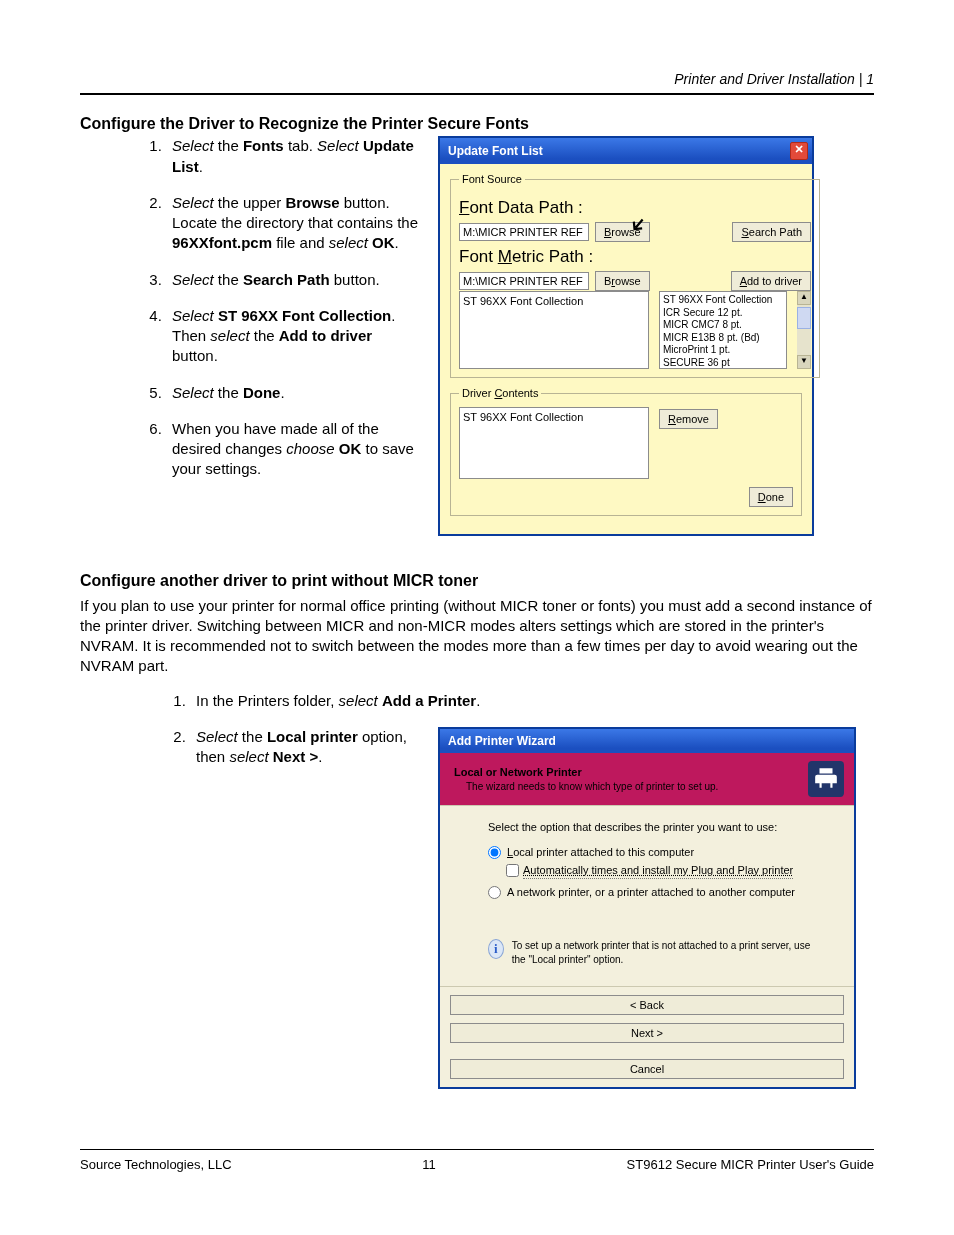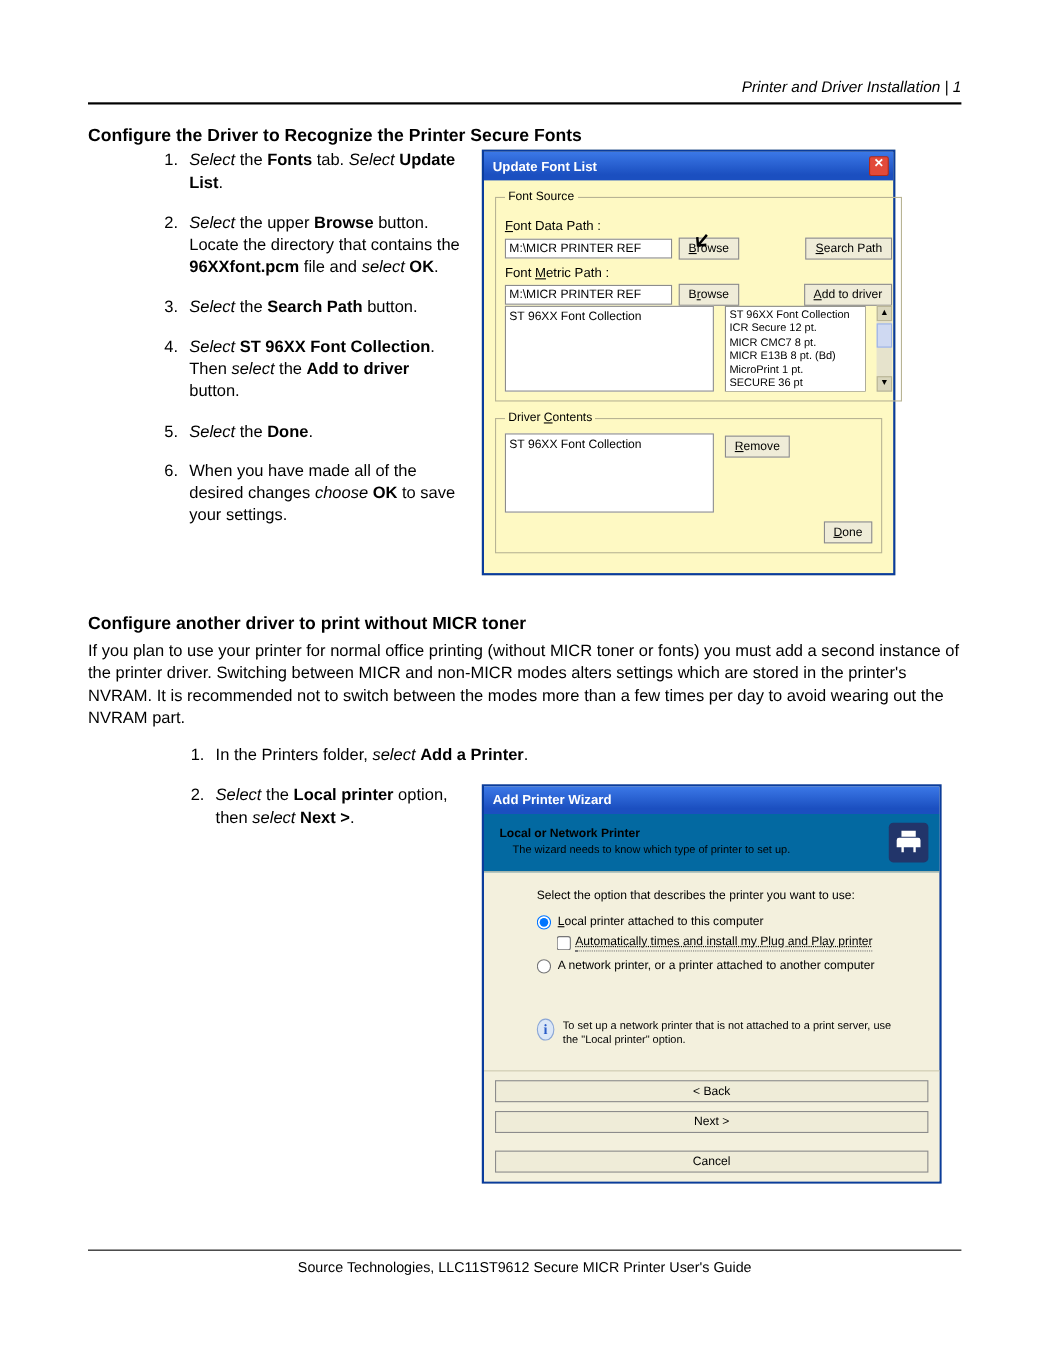--- a/index.html
+++ b/index.html
@@ -86,28 +86,28 @@
     padding: 6px 8px 8px 8px;
     margin-bottom: 8px;
   }
   fieldset.groupbox legend { font-size: 11px; padding: 0 3px; }
   .row {
     display: flex;
     align-items: center;
     gap: 6px;
     margin-top: 2px;
   }
-  .label-sm { font-size: 12px; margin-top:4px;}
+  .label-sm { font-size: 17px; margin-top:4px;}
   .txtfield {
     border: 1px solid #8c8c8c;
     background: #fff;
     font-size: 11px;
     padding: 1px 3px;
     height: 18px;
-    width: 152px;
+    width: 130px;
   }
   .winbtn {
     border: 1px solid #8c8c8c;
     background: #efecd8;
     font-size: 11px;
     padding: 1px 8px;
     height: 20px;
     cursor: pointer;
     white-space: nowrap;
   }
@@ -134,21 +134,21 @@
 
   
   .wiz-dialog {
     border: 2px solid #0a3c9c;
     background: #f3f0dd;
     font-family: Tahoma, Arial, sans-serif;
     font-size: 11px;
     width: 418px;
   }
   .wiz-head {
-    background: #0369a1;
+    background: #be185d;
     padding: 8px 10px 8px 14px;
     display:flex; align-items:center; gap:10px;
     border-bottom:1px solid #ccc9b0;
   }
   .wiz-head-txt { flex:1; }
   .wiz-head-title { font-weight:bold; font-size:11px; }
   .wiz-head-sub { font-size:10px; margin-left:12px; }
   .wiz-icon {
     width:36px;height:36px;background:#22356a;border-radius:4px;
     display:flex;align-items:center;justify-content:center;color:#fff;font-size:20px;
@@ -170,21 +170,21 @@
     padding:8px 10px; display:flex; gap:8px; justify-content:flex-end;
     background:#f3f0dd;
     flex-direction:column;
   }
 
   .footer {
     margin-top: 60px;
     border-top: 1px solid #000;
     padding-top: 6px;
     font-size: 13px;
-    display:flex; justify-content:center;
+    display:flex; justify-content:space-between;
   }
   .under { text-decoration: underline; }
 </style>
 </head>
 <body>
 
 <div class="header-right">Printer and Driver Installation  |  1</div>
 <div class="header-rule"></div>
 
 <h2 class="section">Configure the Driver to Recognize the Printer Secure Fonts</h2>

